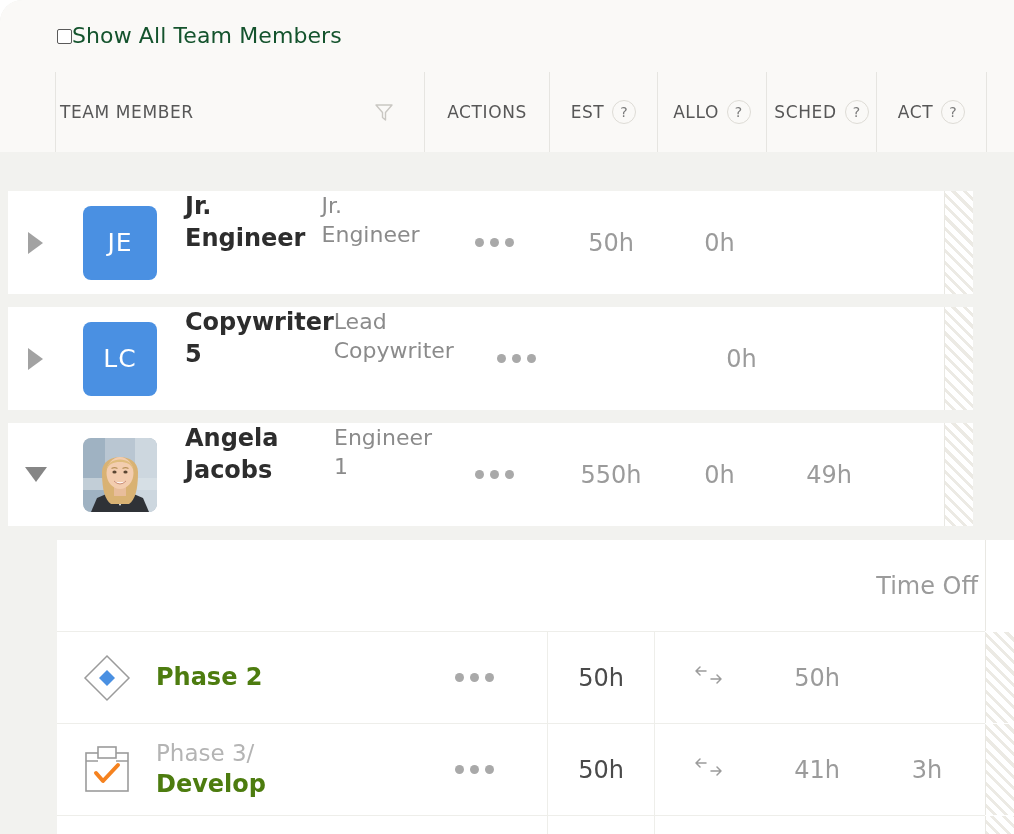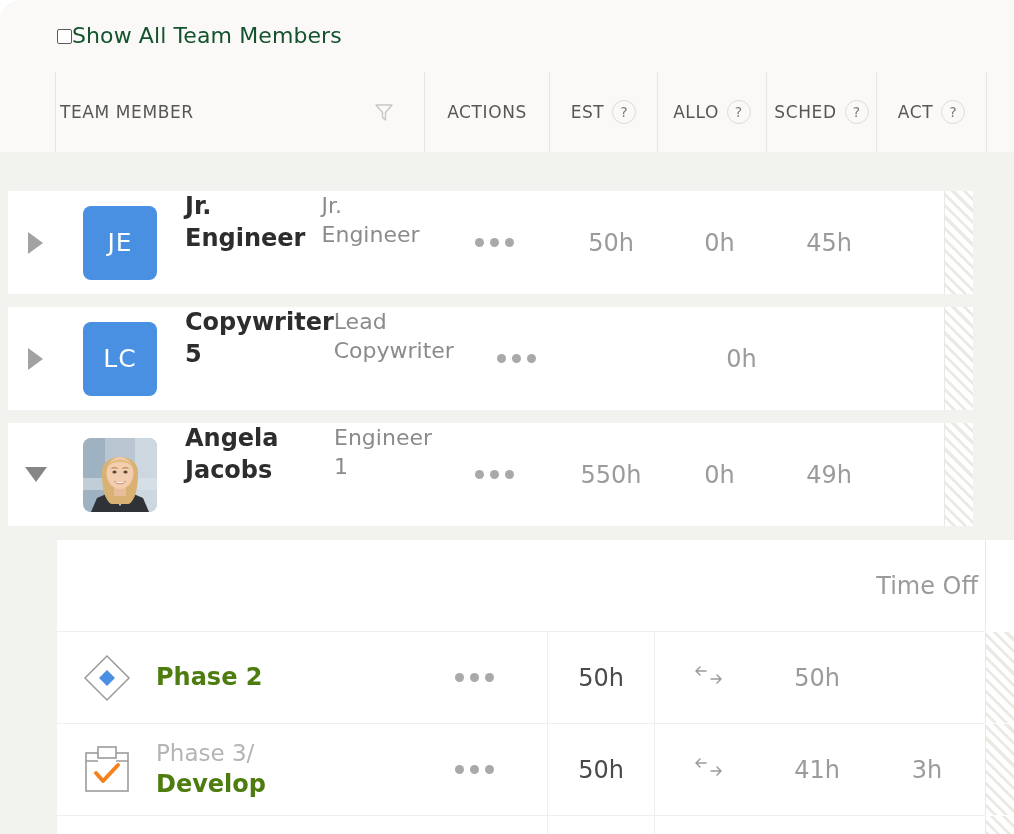--- a/index.html
+++ b/index.html
@@ -383,21 +383,20 @@
       </div>
       <div class="mr-actions">
         <span class="dots">
             <i></i>
             <i></i>
             <i></i>
           </span>
       </div>
       <div class="mr-num c-est">50h</div>
       <div class="mr-num c-allo">0h</div>
-      <div class="mr-num c-sched">45h</div>
       <div class="mr-num c-act"></div>
       <div class="c-tail"></div>
       <div class="hatch"></div>
     </div>
 
     <div class="member-row" style="top:155px;">
       <div class="mr-caret">
         <span class="caret caret-right"></span>
       </div>
       <div class="mr-avatar">

